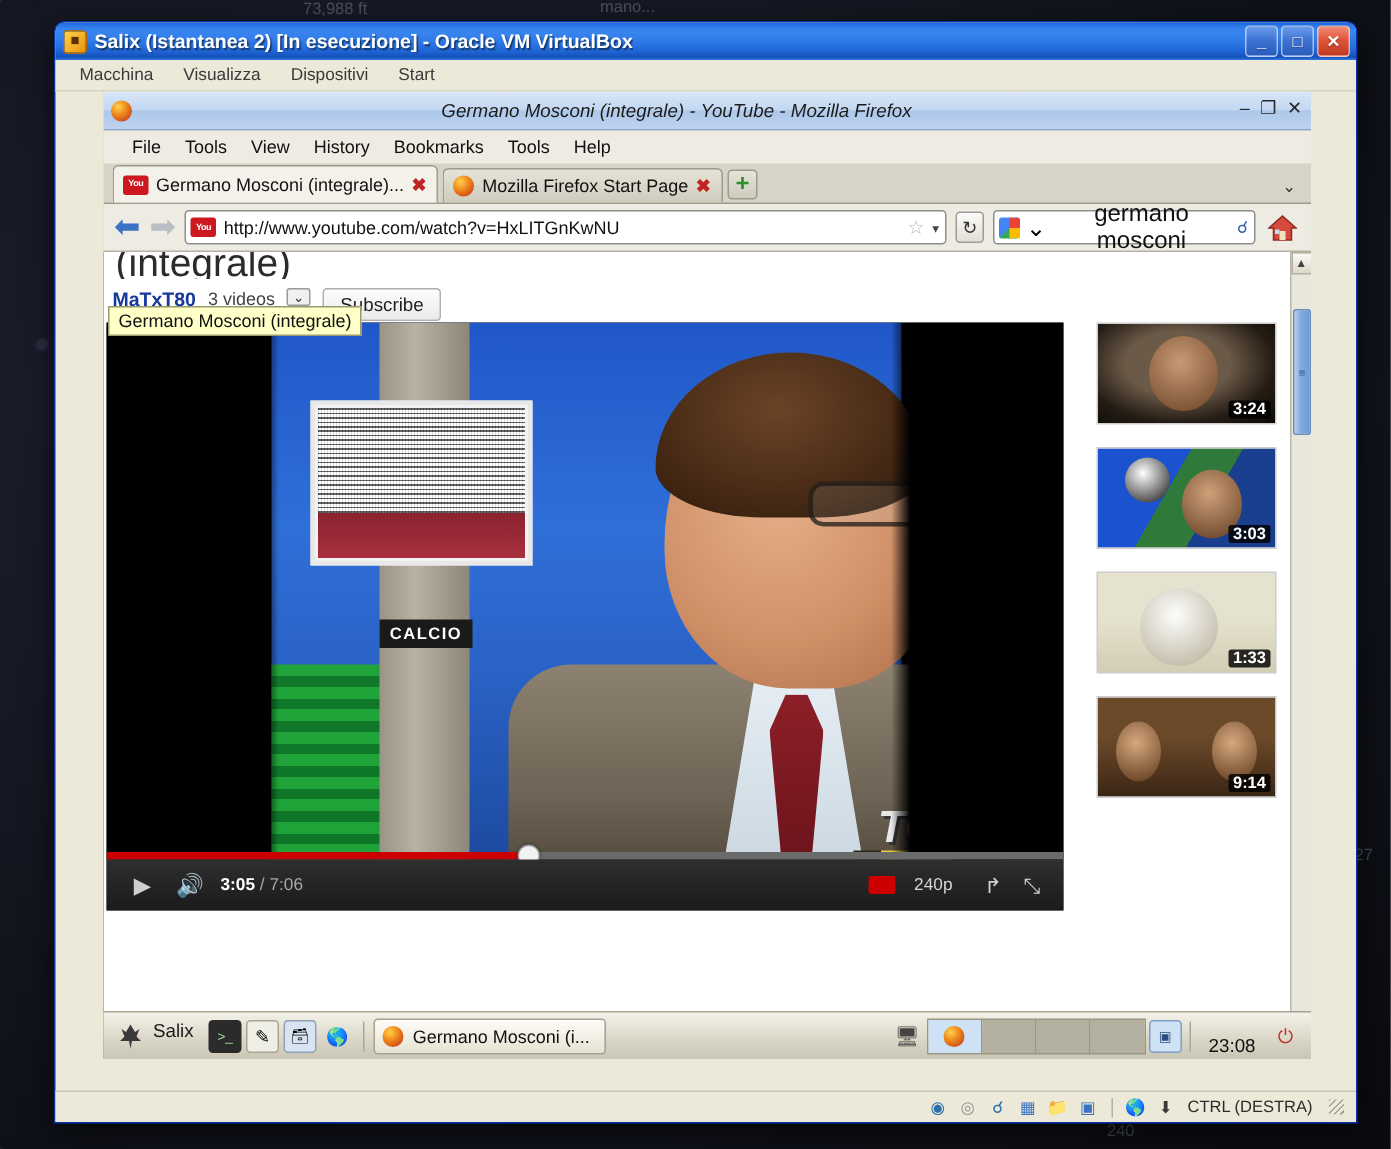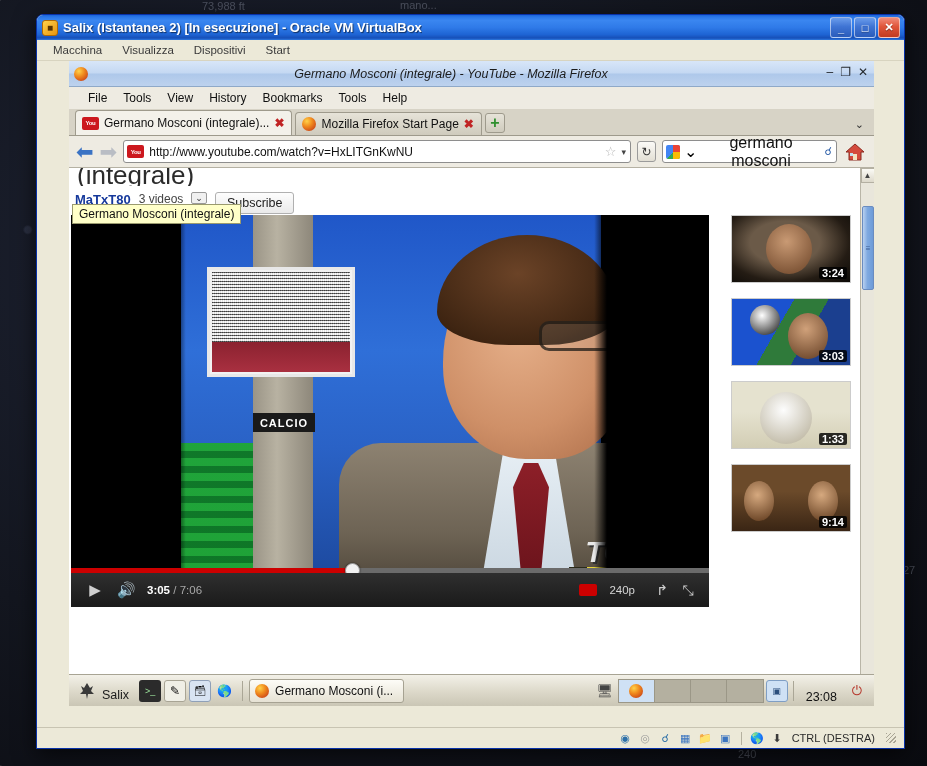--- a/index.html
+++ b/index.html
@@ -379,21 +379,21 @@
               border:1px solid #b4b0a2; }
   #scroll-corner { position:absolute; right:0; bottom:0; width:14px;height:14px;background:#e9e6db; }
 
   
   #taskbar {
     position:absolute; left:0; right:0; bottom:0; height:32px;
     background: linear-gradient(to bottom,#f3f1e8,#dcd8c9 55%,#cac6b5);
     border-top:1px solid #a8a494;
     display:flex; align-items:center; padding: 0 4px; gap:3px;
   }
-  #start-btn { display:flex;align-items:flex-end;gap:4px; padding:2px 7px 2px 3px;
+  #start-btn { display:flex;align-items:flex-start;gap:4px; padding:2px 7px 2px 3px;
                font-size:12.5px;color:#1b1b1b; }
   .tb-icon { width:22px;height:22px;border-radius:3px;
              display:flex;align-items:center;justify-content:center;
              font-size:12px; }
   .tb-sep { width:1px;height:20px;background:#aaa696;margin:0 3px; }
   #task-item {
     display:flex;align-items:center;gap:6px;
     height:24px; padding:0 10px 0 5px;
     border:1px solid #a6a292; border-radius:3px;
     background:linear-gradient(to bottom,#fdfcf7,#e6e2d4);

